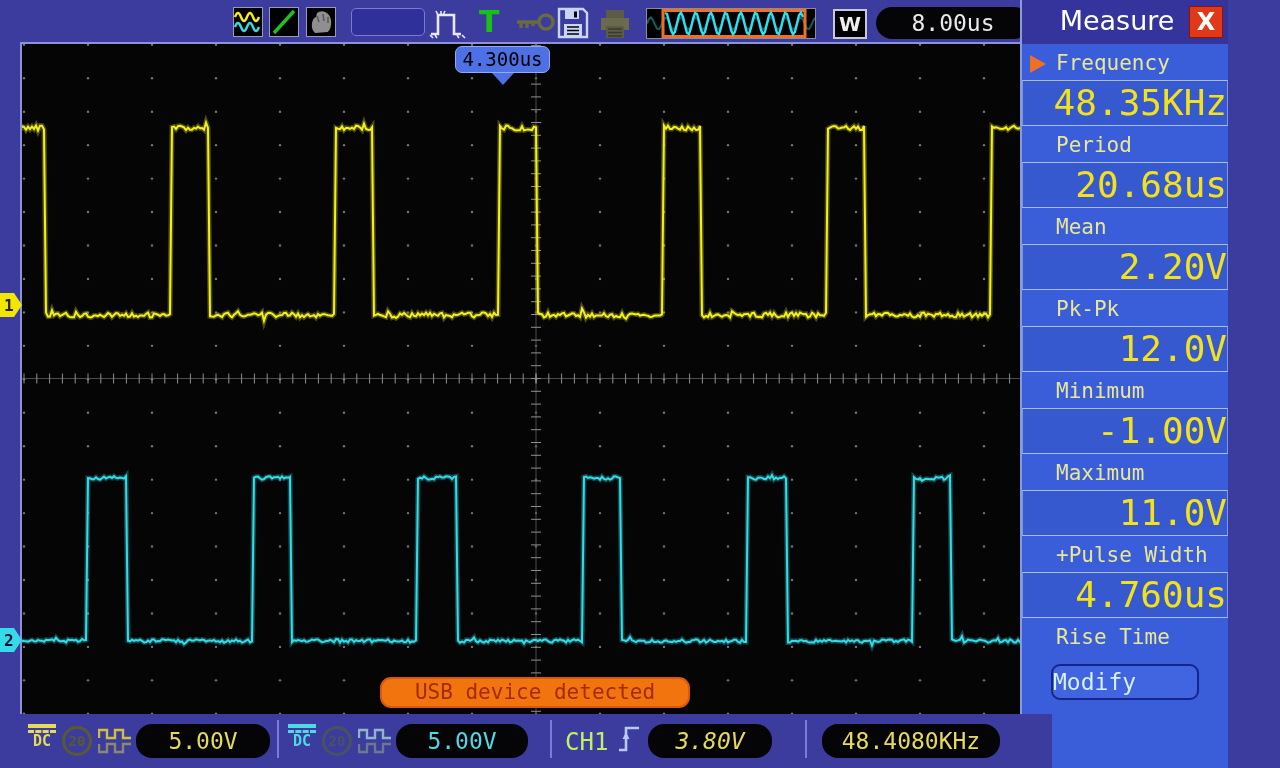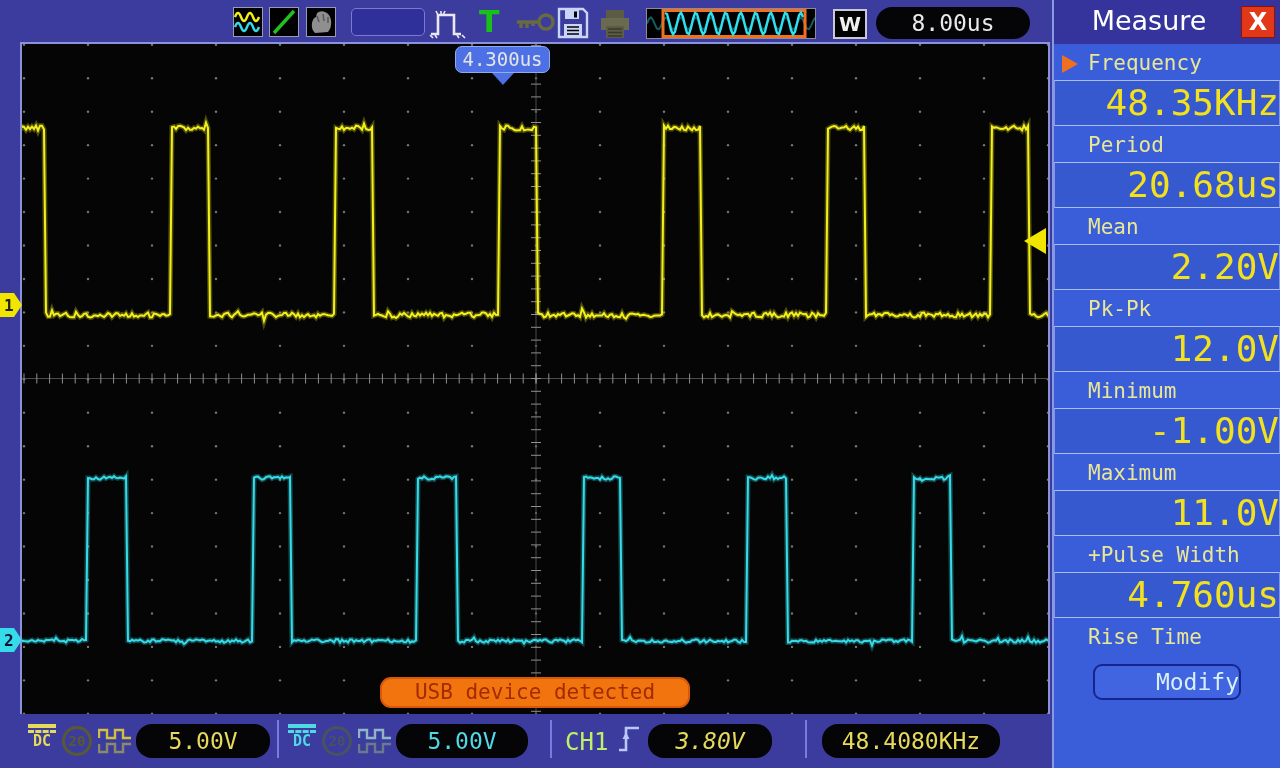--- a/index.html
+++ b/index.html
@@ -24,53 +24,53 @@
            font-weight:bold; font-size:20px; text-align:center; line-height:26px; }
   .pill { background:#050508; border-radius:16px; text-align:center; }
   #time-pill { position:absolute; left:876px; top:7px; width:154px; height:32px;
                color:#e9e9ec; font-size:23px; line-height:32px; }
 
   
   #scope { position:absolute; left:20px; top:42px; width:1030px; height:674px;
            background:#050505; border:2px solid #8a92dc; }
   #trig-tip { position:absolute; left:455px; top:46px; width:95px; height:27px; z-index:5;
               background:#4d70e4; border:1px solid #93aaf0; border-radius:7px;
-              color:#e5e5e5; font-size:19px; text-align:center; line-height:25px; }
+              color:#000000; font-size:19px; text-align:center; line-height:25px; }
   #trig-tip:after { content:""; position:absolute; left:36px; top:26px; width:0; height:0;
               border-left:11px solid transparent; border-right:11px solid transparent;
               border-top:12px solid #4d70e4; }
   #usb-note { position:absolute; left:380px; top:677px; width:310px; height:31px; z-index:5;
               background:#f2740e; border:2px solid #d8590a; border-radius:11px;
               color:#a32b00; font-size:21px; text-align:center; line-height:27px; }
   .ch-marker { position:absolute; left:0; width:23px; height:26px; z-index:6; }
   #ch1-marker { top:292px; } #ch2-marker { top:627px; }
 
   
-  #panel { position:absolute; left:1052px; top:0; width:228px; height:768px;
+  #panel { position:absolute; left:1020px; top:0; width:208px; height:768px;
            background:#3a5ed9; border-left:2px solid #8a9ae0; }
   #panel-header { position:relative; height:44px; background:#34349c; }
   #panel-title { position:absolute; left:0; top:5px; width:190px; text-align:center;
                  color:#fff; font-family:"DejaVu Sans", sans-serif; font-size:27px; }
   #panel-close { position:absolute; right:5px; top:6px; width:34px; height:32px;
                  background:#e03818; border:1px solid #8c1406; color:#fff;
                  font-family:"DejaVu Sans", sans-serif; font-weight:bold; font-size:24px;
                  text-align:center; line-height:30px; }
   .m-item { margin-top:0; }
   .m-label-row { height:26px; padding-left:34px; margin-top:6px;
                  color:#e9e795; font-size:21px; line-height:26px; position:relative; }
   .m-arrow { position:absolute; left:8px; top:5px; width:0; height:0;
              border-top:9px solid transparent; border-bottom:9px solid transparent;
              border-left:16px solid #f07020; }
   .m-value { height:46px; background:#3659cf; border-top:1px solid #a9bdf2;
              border-bottom:1px solid #a9bdf2; border-left:1px solid #7f97e6;
              border-right:1px solid #7f97e6; color:#f2e11c; font-size:36px;
              text-align:right; line-height:44px; margin-top:4px; }
   #modify-btn { margin:14px auto 0 auto; width:148px; height:36px; background:#4164e0;
                 border:2px solid #16248e; border-radius:9px; color:#d6f1fb;
-                font-size:23px; text-align:right; line-height:32px; }
+                font-size:23px; text-align:left; line-height:32px; }
 
   
   #bottom-bar { position:absolute; left:0; top:714px; width:1052px; height:54px; background:#3c3c9e; }
   .bb-sep { position:absolute; top:6px; width:2px; height:38px; background:#7a7ae0; }
   .dc-icon { position:absolute; top:10px; width:32px; height:34px; text-align:center; }
   .dc-bar { height:4px; margin:0 2px; }
   .dc-dash { height:3px; margin:2px 2px 0 2px; border-top:3px dashed; }
   .dc-text { font-size:15px; font-weight:bold; line-height:17px; }
   .bw-circle { position:absolute; top:12px; width:30px; height:30px; border-radius:50%;
                border:3px solid; font-size:14px; font-weight:bold; text-align:center; line-height:24px; }

